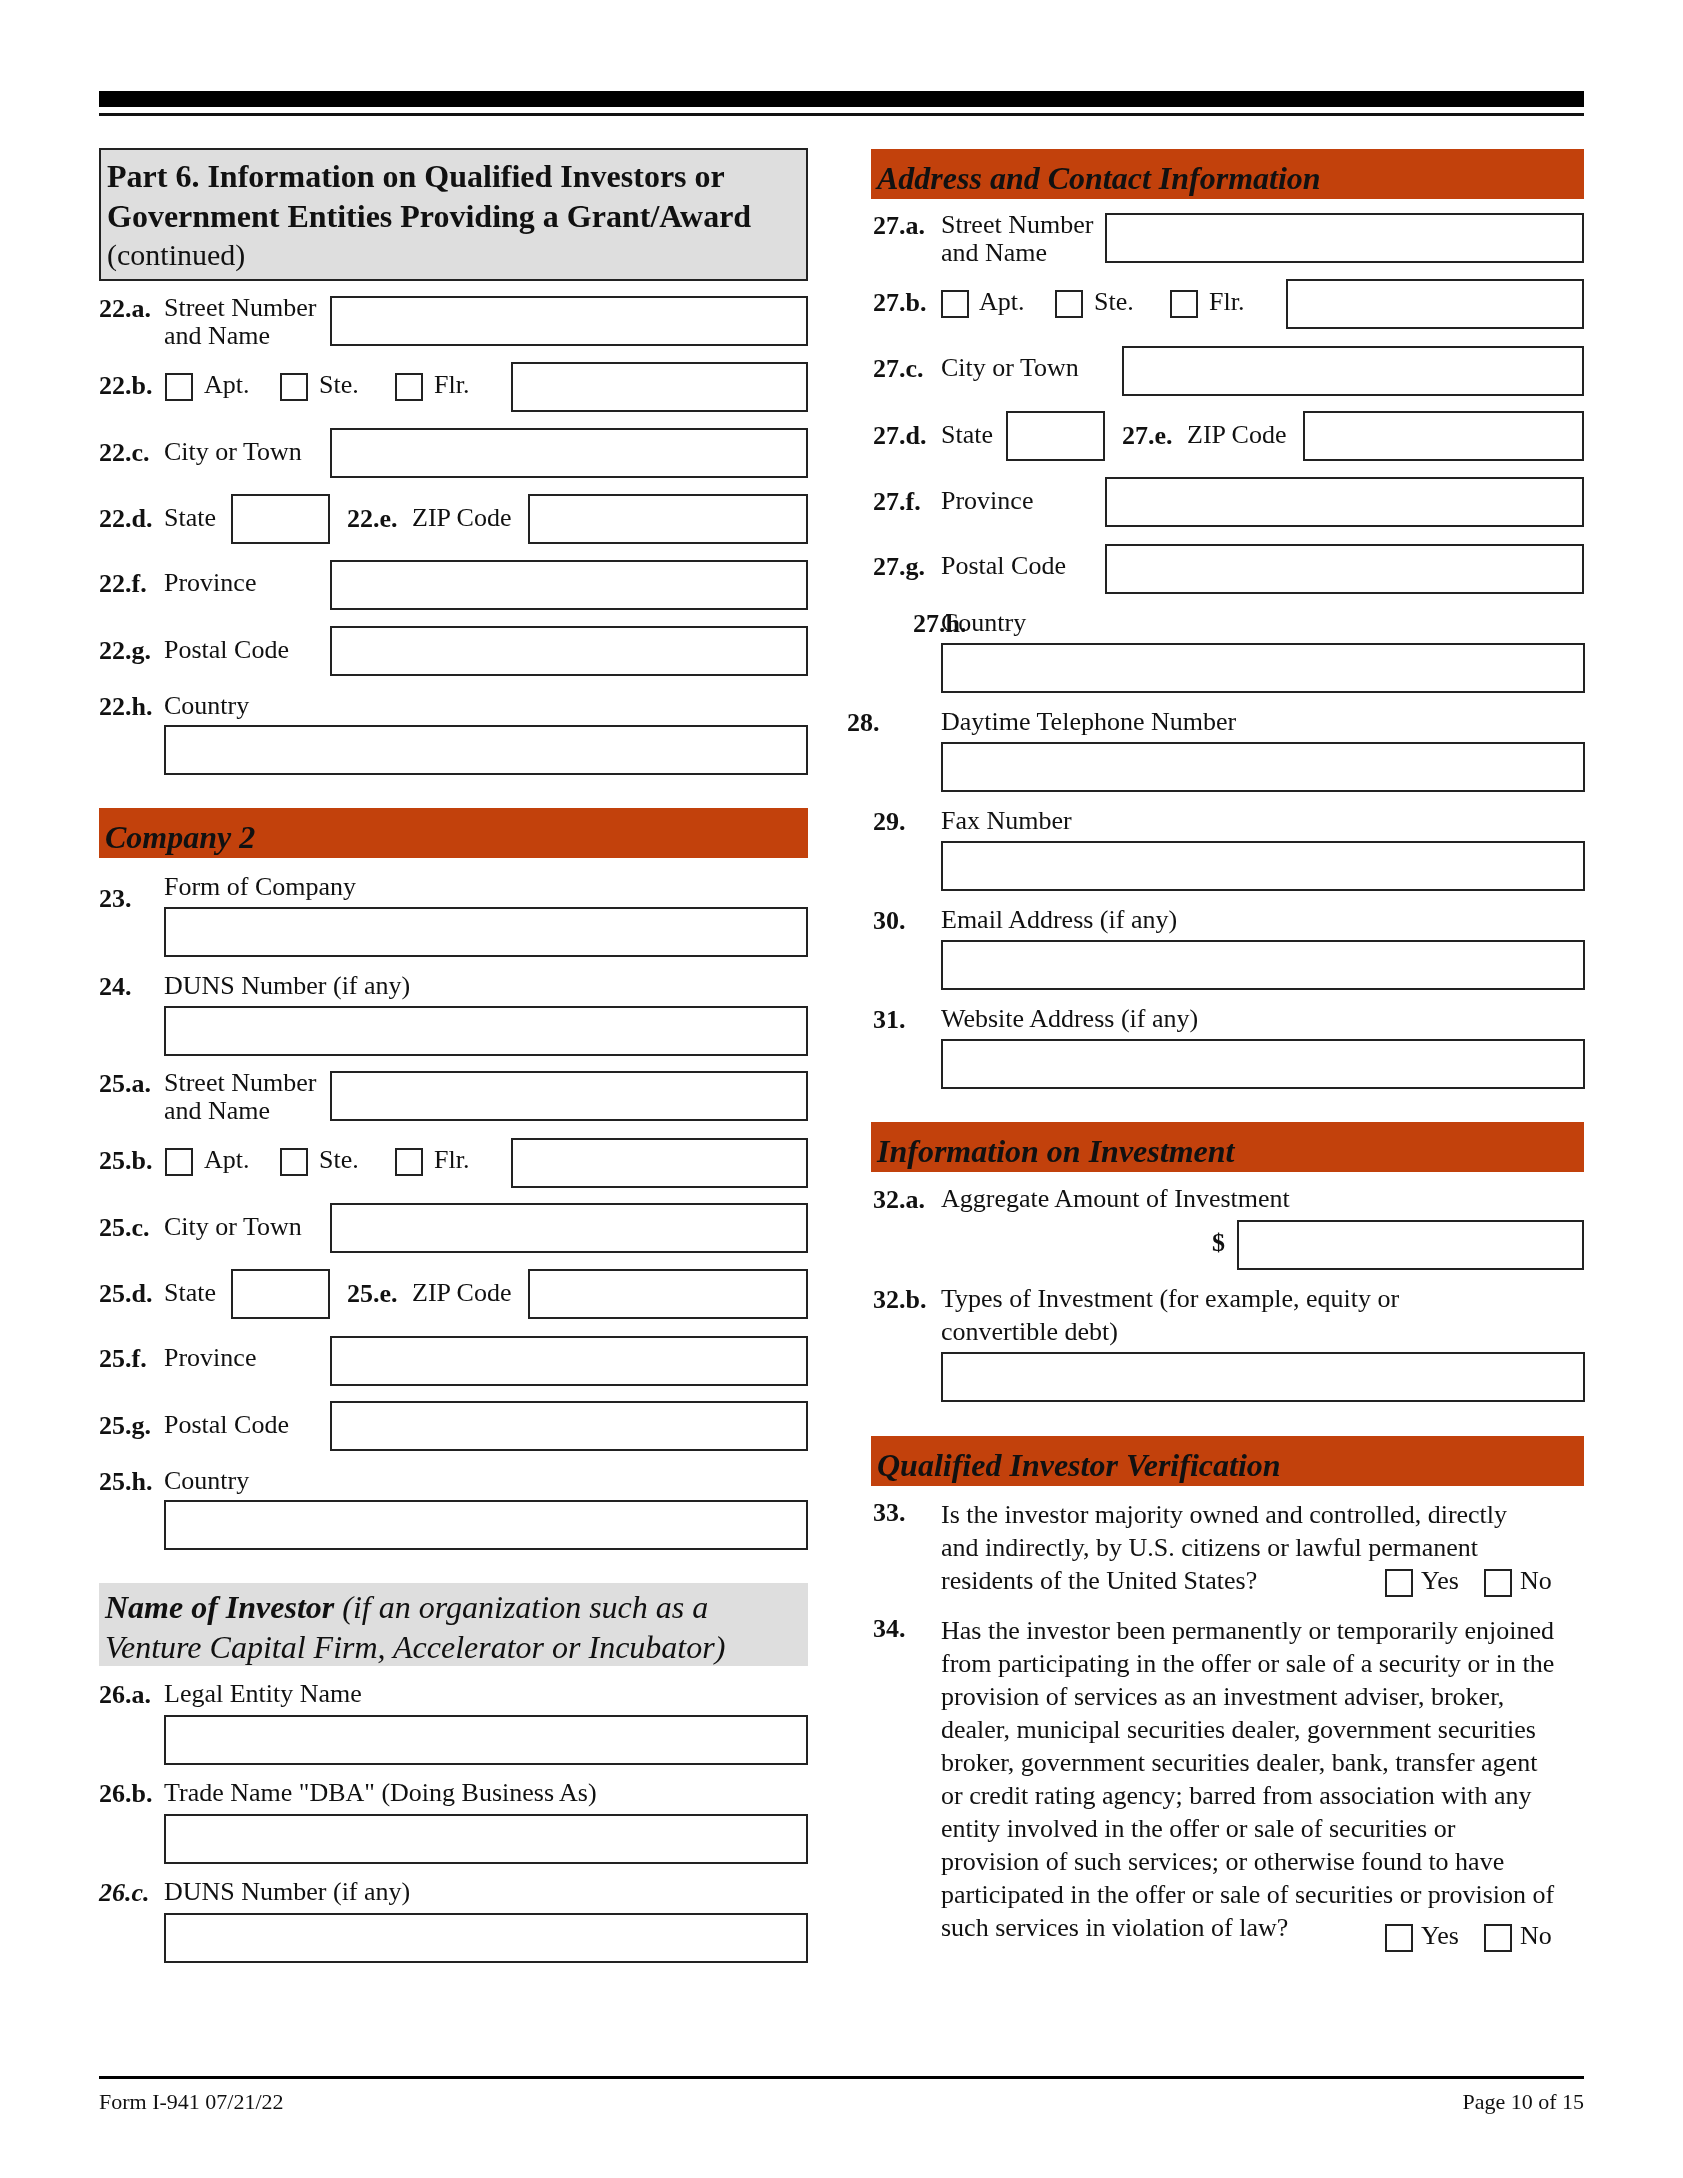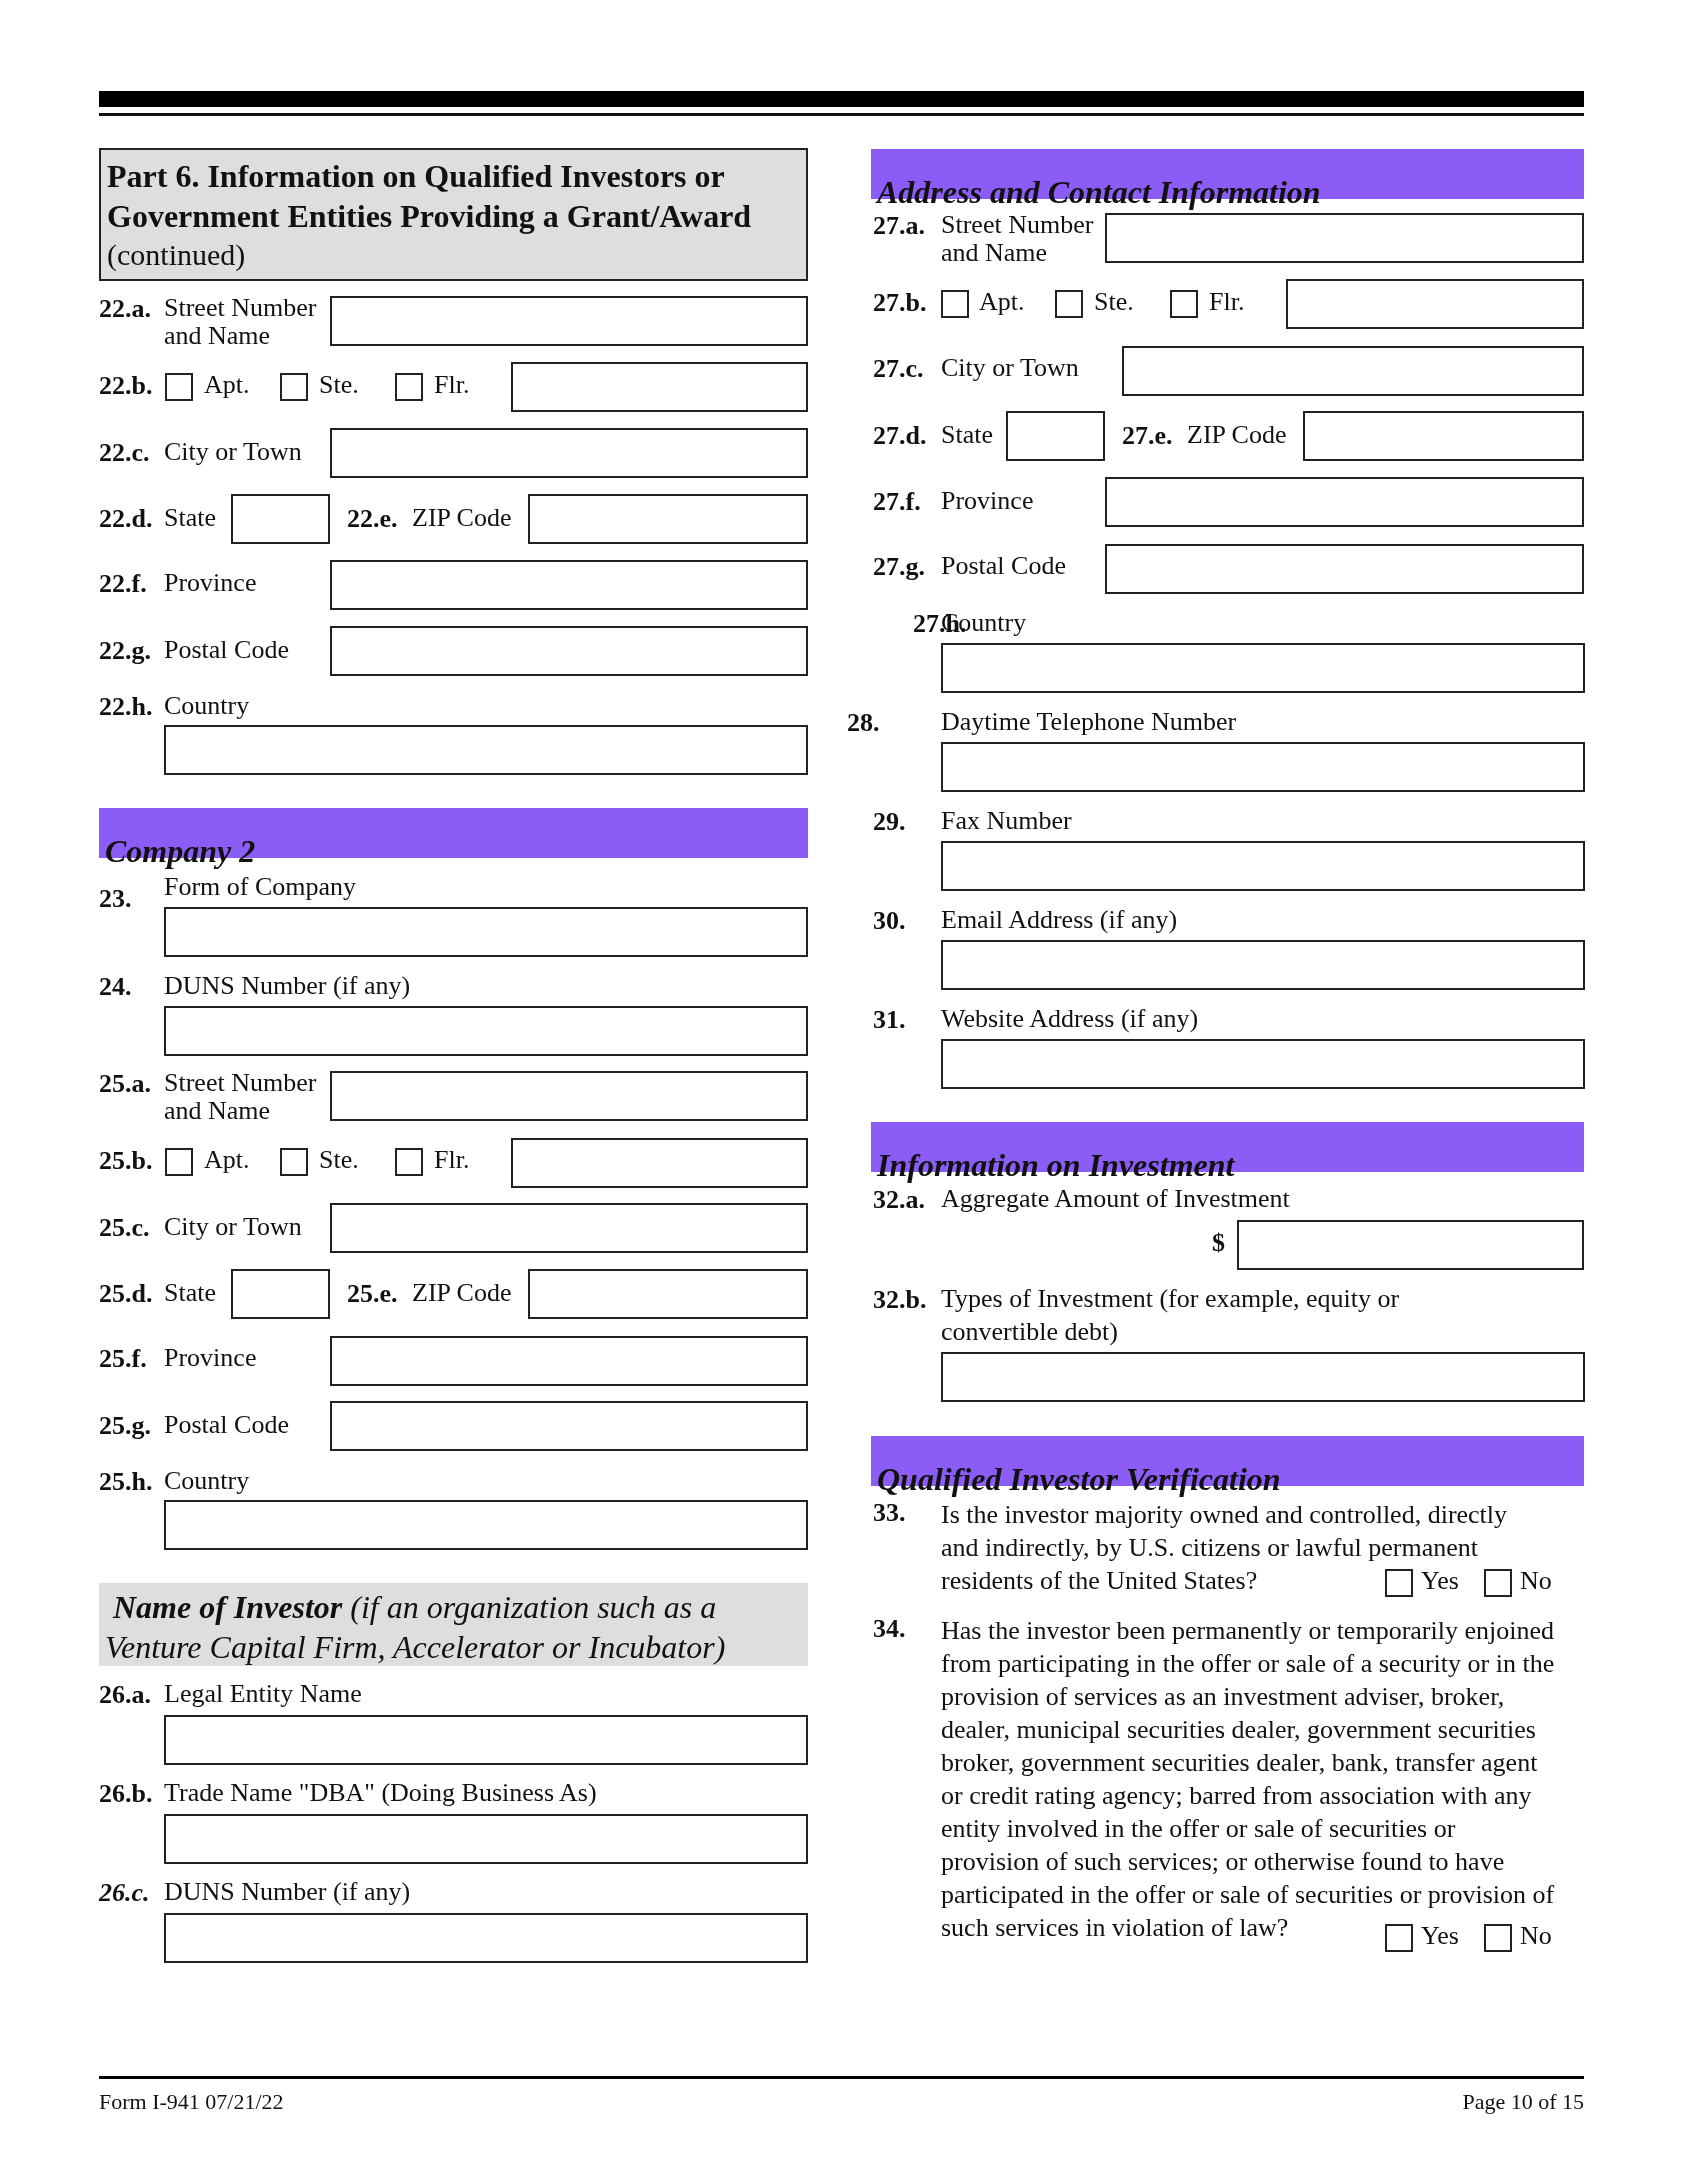--- a/index.html
+++ b/index.html
@@ -4,24 +4,24 @@
 <style>
   * { box-sizing: border-box; margin: 0; padding: 0; }
   html, body { width: 1683px; height: 2178px; background: #ffffff; }
   body { position: relative; font-family: "Liberation Serif", "DejaVu Serif", serif; color: #111; overflow: hidden; }
   .abs { position: absolute; }
   .topbar { left: 99px; top: 91px; width: 1485px; height: 16px; background: #000; }
   .topline { left: 99px; top: 113px; width: 1485px; height: 3px; background: #111; }
   .part-box { left: 99px; top: 148px; width: 709px; height: 133px; background: #dedede; border: 2px solid #222; padding: 6px 6px; }
   .part-title { font-weight: bold; font-size: 32px; line-height: 40px; }
   .part-sub { font-size: 30px; line-height: 38px; }
-  .sec-hdr { background: #8b5cf6; height: 50px; padding: 20px 6px; }
+  .sec-hdr { background: #c2410c; height: 50px; padding: 6px 6px; }
   .sec-hdr span { font-weight: bold; font-style: italic; font-size: 32px; line-height: 46px; }
   .sec-hdr2 { background: #dedede; padding: 4px 6px; height: 83px; }
-  .sec-hdr2 .b { font-weight: bold; font-style: italic; font-size: 32px; line-height: 40px; margin-left: 8px; }
+  .sec-hdr2 .b { font-weight: bold; font-style: italic; font-size: 32px; line-height: 40px; }
   .sec-hdr2 .i { font-style: italic; font-size: 32px; line-height: 40px; }
   .num { font-weight: bold; font-size: 26px; line-height: 30px; }
   .lbl { font-size: 26px; line-height: 28px; }
   .box { border: 2.5px solid #222; height: 50px; background: #fff; }
   .cb { width: 28px; height: 28px; border: 2px solid #222; background: #fff; display: inline-block; }
   .para { font-size: 26px; line-height: 33px; }
   .footline { left: 99px; top: 2076px; width: 1485px; height: 3px; background: #000; }
   .foot { font-size: 22px; top: 2089px; }
 </style>
 </head>

